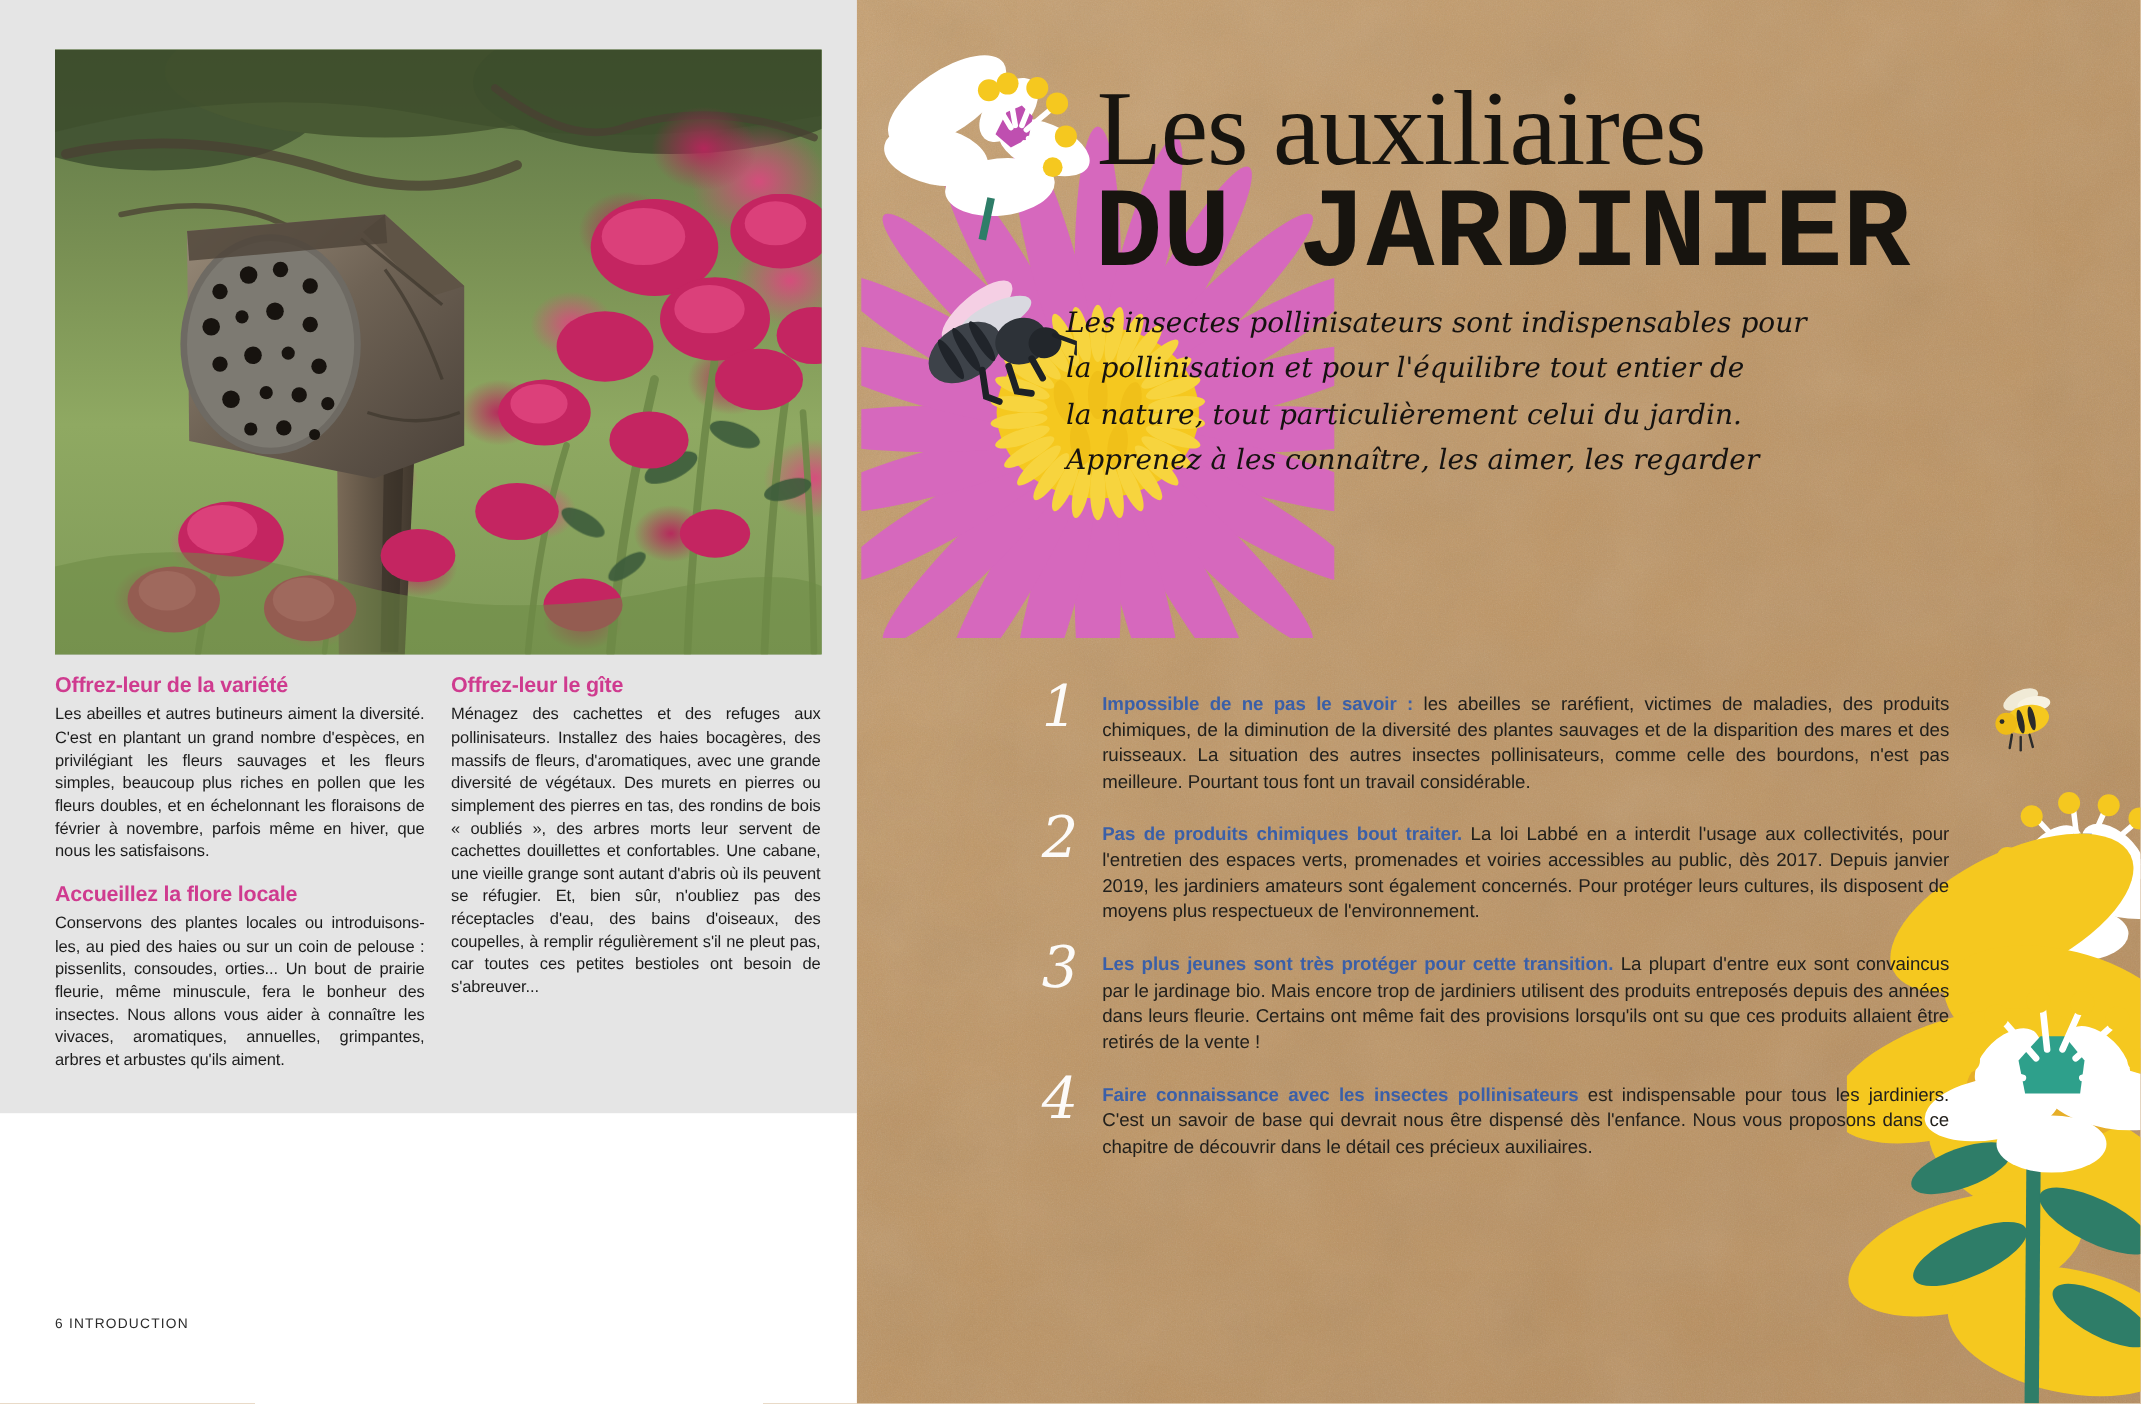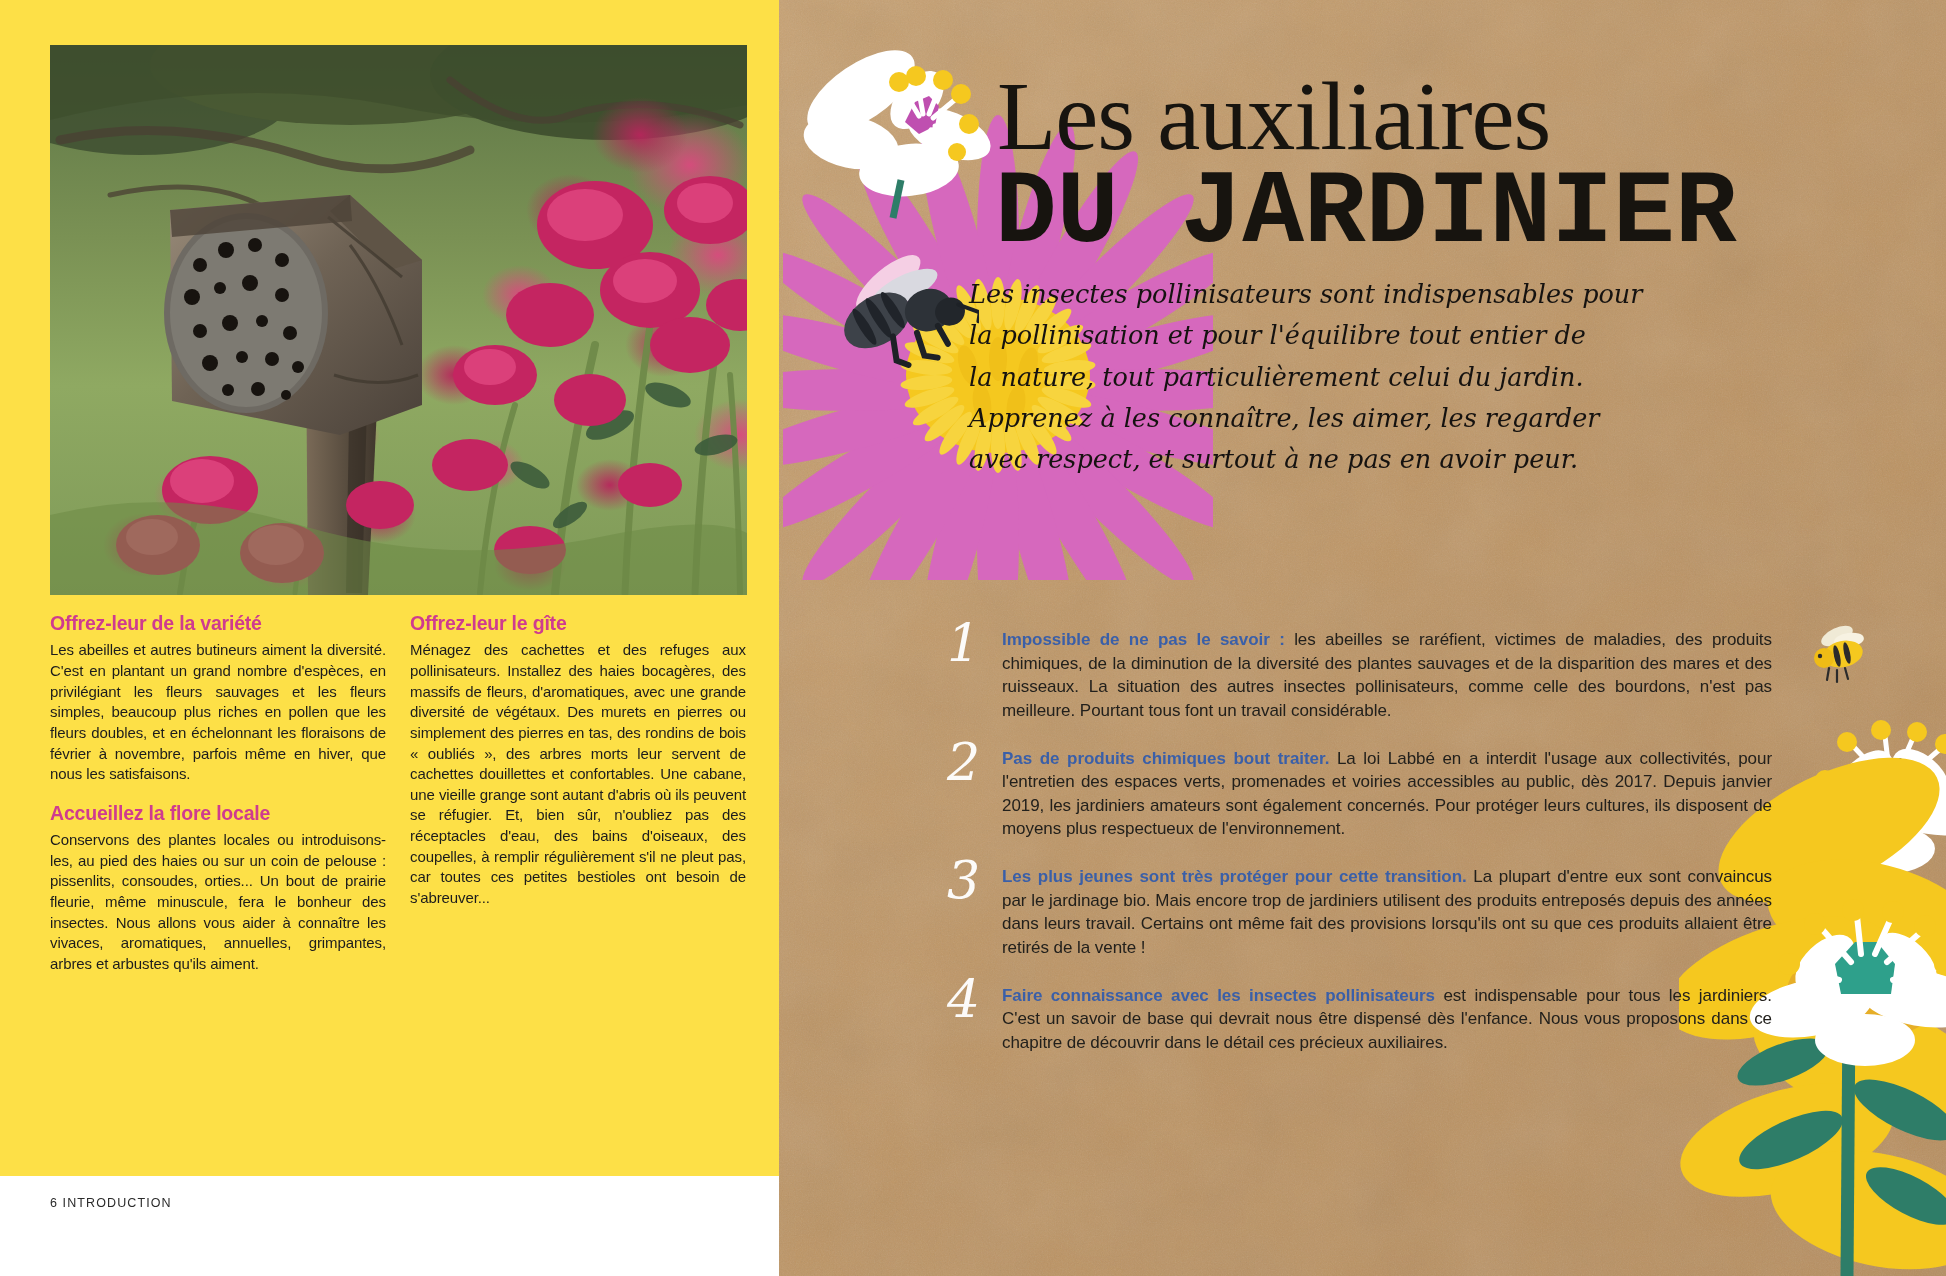--- a/index.html
+++ b/index.html
@@ -7,22 +7,22 @@
   body {
     font-family:"Liberation Sans", sans-serif;
     background:#ffffff;
     position:relative;
   }
   .spread { position:absolute; inset:0; display:flex; }
 
   
   .page-left {
     position:relative;
-    width:779px; height:1176px;
-    background:#fde047;
+    width:779px; height:1012px;
+    background:#e5e5e5;
     flex:0 0 779px;
   }
   .photo {
     position:absolute;
     left:50px; top:45px;
     width:697px; height:550px;
     overflow:hidden;
     background:#6d8a4e;
   }
   .photo svg { display:block; width:100%; height:100%; }
@@ -594,21 +594,20 @@
     <div class="title-wrap">
       <div class="title1">Les auxiliaires</div>
       <div class="title2">DU JARDINIER</div>
     </div>
 
     <div class="intro-script">
       <div>Les insectes pollinisateurs sont indispensables pour</div>
       <div>la pollinisation et pour l'équilibre tout entier de</div>
       <div>la nature, tout particulièrement celui du jardin.</div>
       <div>Apprenez à les connaître, les aimer, les regarder</div>
-      <div>avec respect, et surtout à ne pas en avoir peur.</div>
     </div>
 
     <div class="numlist">
 
       <div class="nitem">
         <div class="nnum">1</div>
         <div class="ntext">
           <span class="nlead">Impossible de ne pas le savoir :</span><span> les abeilles se raréfient, victimes de maladies, des produits chimiques, de la diminution de la diversité des plantes sauvages et de la disparition des mares et des ruisseaux. La situation des autres insectes pollinisateurs, comme celle des bourdons, n'est pas meilleure. Pourtant tous font un travail considérable.</span>
         </div>
       </div>
@@ -616,21 +615,21 @@
       <div class="nitem">
         <div class="nnum">2</div>
         <div class="ntext">
           <span class="nlead">Pas de produits chimiques bout traiter.</span><span> La loi Labbé en a interdit l'usage aux collectivités, pour l'entretien des espaces verts, promenades et voiries accessibles au public, dès 2017. Depuis janvier 2019, les jardiniers amateurs sont également concernés. Pour protéger leurs cultures, ils disposent de moyens plus respectueux de l'environnement.</span>
         </div>
       </div>
 
       <div class="nitem">
         <div class="nnum">3</div>
         <div class="ntext">
-          <span class="nlead">Les plus jeunes sont très protéger pour cette transition.</span><span> La plupart d'entre eux sont convaincus par le jardinage bio. Mais encore trop de jardiniers utilisent des produits entreposés depuis des années dans leurs travail. Certains ont même fait des provisions lorsqu'ils ont su que ces produits allaient être retirés de la vente !</span>
+          <span class="nlead">Les plus jeunes sont très protéger pour cette transition.</span><span> La plupart d'entre eux sont convaincus par le jardinage bio. Mais encore trop de jardiniers utilisent des produits entreposés depuis des années dans leurs fleurie. Certains ont même fait des provisions lorsqu'ils ont su que ces produits allaient être retirés de la vente !</span>
         </div>
       </div>
 
       <div class="nitem">
         <div class="nnum">4</div>
         <div class="ntext">
           <span class="nlead">Faire connaissance avec les insectes pollinisateurs</span><span> est indispensable pour tous les jardiniers. C'est un savoir de base qui devrait nous être dispensé dès l'enfance. Nous vous proposons dans ce chapitre de découvrir dans le détail ces précieux auxiliaires.</span>
         </div>
       </div>
 

